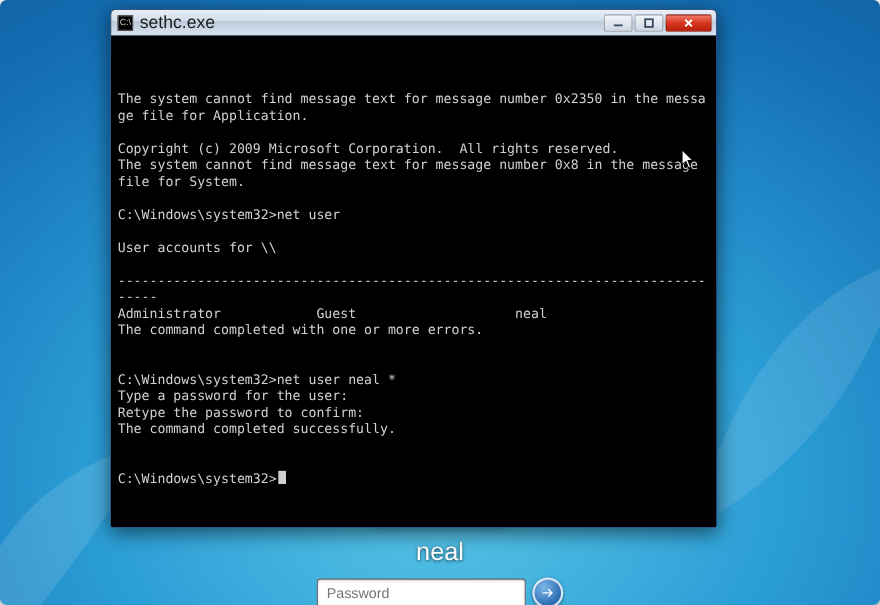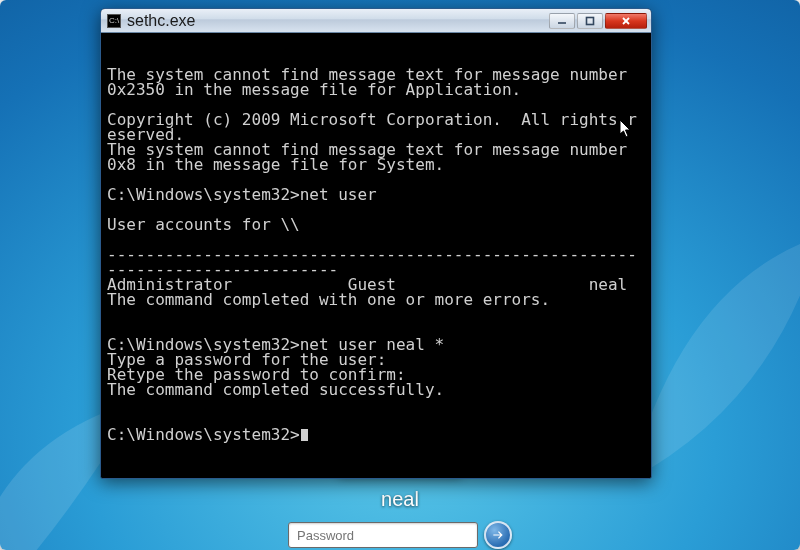--- a/index.html
+++ b/index.html
@@ -56,21 +56,21 @@
     width: 100px; height: 100px;
   }
   .petal {
     position: absolute; left: 50%; top: 50%;
     width: 30px; height: 60px;
     background: radial-gradient(ellipse at 50% 30%, #ff8a00, #e8420b);
     border-radius: 50% 50% 50% 50% / 60% 60% 40% 40%;
     transform-origin: 50% 90%;
   }
   .username {
-    color: #fff; font-size: 20px; font-weight: 400;
+    color: #fff; font-size: 23px; font-weight: 400;
     text-shadow: 0 1px 3px rgba(0,0,0,.7);
     margin-bottom: 10px;
   }
   .pw-row { display: flex; justify-content: center; align-items: center; gap: 6px; }
   .pw-input {
     width: 190px; height: 26px;
     border: 1px solid #6a6a6a;
     border-radius: 3px;
     padding: 0 8px;
     font-size: 13px; color: #555;
@@ -124,29 +124,30 @@
   }
   .win-btn.min, .win-btn.max { width: 26px; background: linear-gradient(#f4f7fb,#cbd6e3); }
   .win-btn.close { width: 42px; background: linear-gradient(#f07a6a,#d8361f 50%,#b51f0c); }
   .win-btn svg { width: 10px; height: 10px; }
   .win-btn.min svg, .win-btn.max svg { stroke: #33475f; fill: none; stroke-width: 1.6; }
   .win-btn.close svg { stroke: #fff; fill: none; stroke-width: 1.8; }
 
   .terminal {
     padding: 4px 6px 6px;
     font-family: "Lucida Console", Consolas, monospace;
-    font-size: 16px;
+    font-size: 12px;
     line-height: 15px;
     color: #d0d0d0;
     background: #000;
     white-space: pre-wrap;
     word-break: break-all;
     min-height: 290px;
     border-radius: 0 0 2px 2px;
     position: relative;
+    margin-top: 16px;
   }
   .term-line { font-family: inherit; }
   .cursor {
     display: inline-block;
     width: 7px; height: 12px;
     background: #d0d0d0;
     vertical-align: -1px;
     margin-left: 1px;
   }
   .mouse-pointer {

